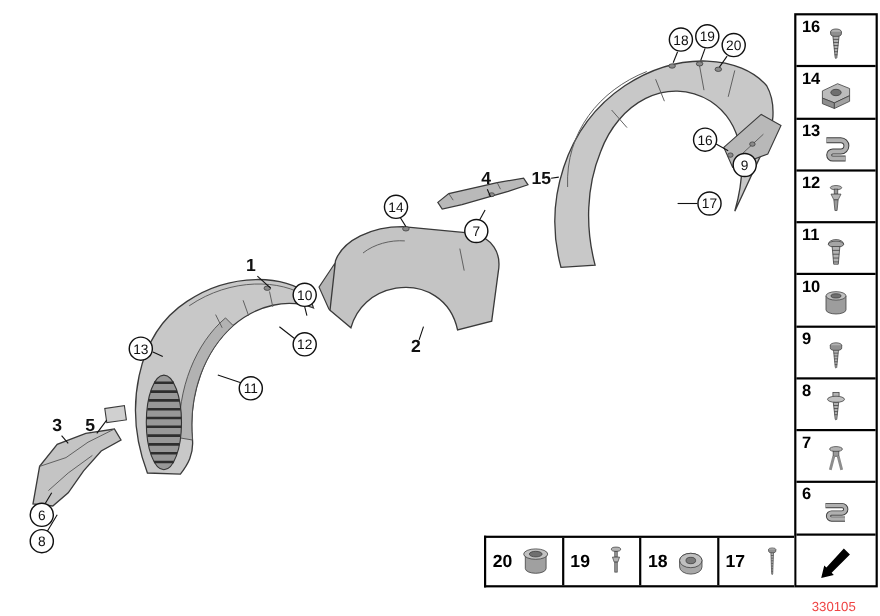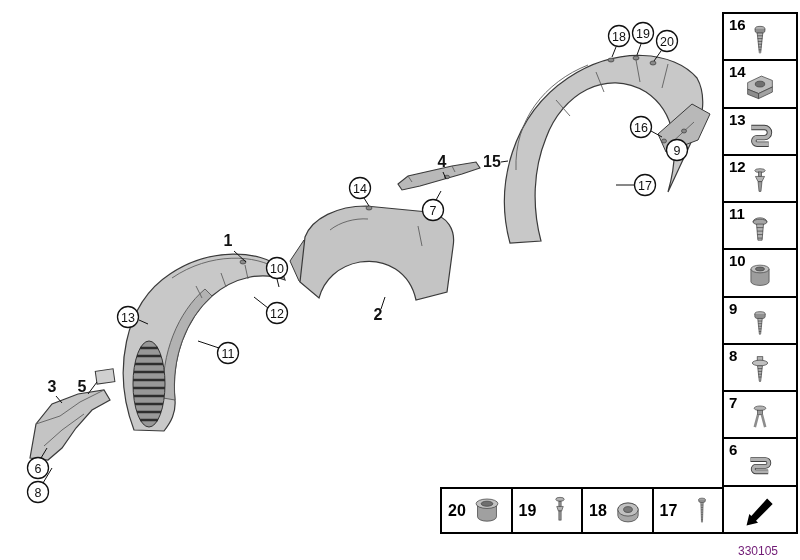--- a/index.html
+++ b/index.html
@@ -22,21 +22,21 @@
   .legend-col .num { position:absolute; top:2px; left:5px; }
 
   .legend-row { position:absolute; left:440px; top:487px; width:282px; height:47px;
     border:2px solid #000; border-right:none; display:flex; background:#fff; }
   .legend-row .cell { flex:1; border-right:2px solid #000; display:flex;
     align-items:center; }
   .legend-row .cell:last-child { border-right:none; }
   .legend-row .num { margin-left:6px; font-size:16px; }
   .legend-row .ic { margin-left:auto; margin-right:8px; }
 
-  .part-number { position:absolute; right:22px; bottom:2px; font-size:12px; color:#701a75; }
+  .part-number { position:absolute; right:22px; bottom:2px; font-size:12px; color:#ef4444; }
 </style>
 </head>
 <body>
 
 <div class="stage">
 
   <svg class="drawing" width="800" height="560" viewBox="0 0 800 560">
 
     <g>
       <path d="M30,458 L36,424 L52,404 L78,394 L104,390 L110,400 L92,410 L76,428 L62,448 L48,460 Z" fill="#c4c4c4" stroke="#3a3a3a" stroke-width="1.2"></path>

